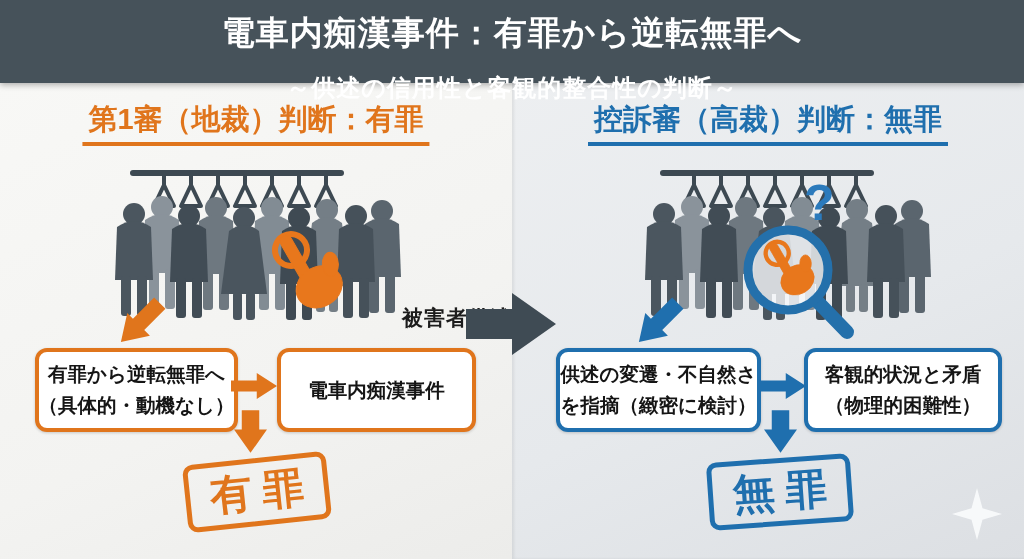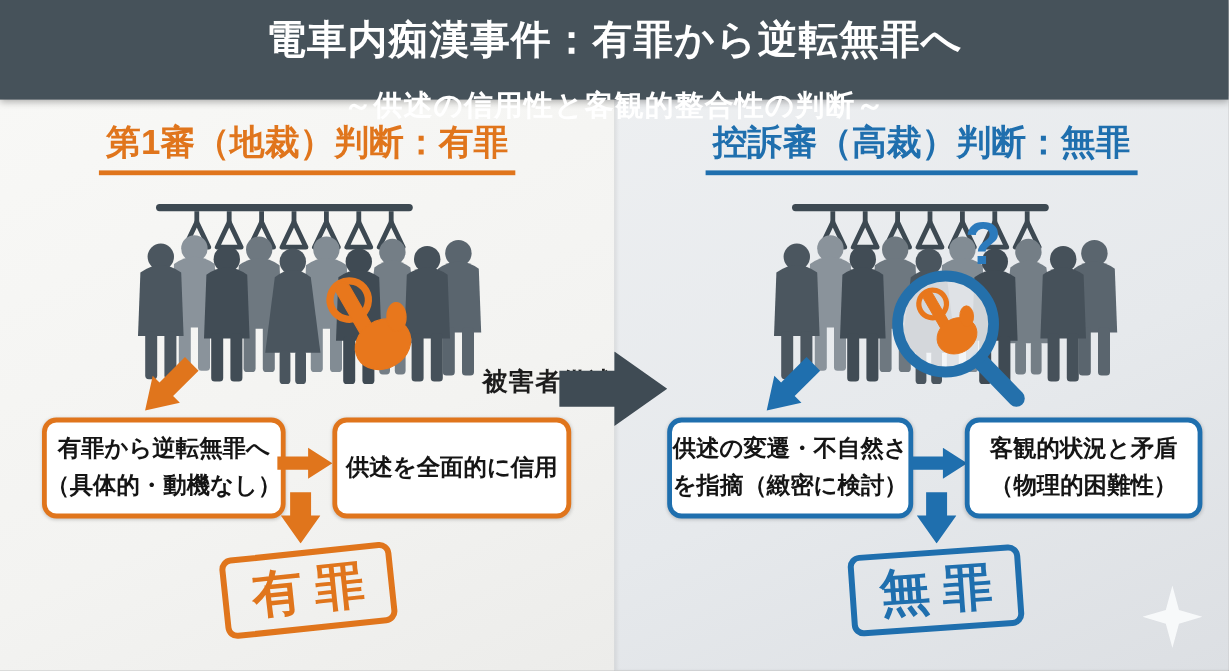--- a/index.html
+++ b/index.html
@@ -179,21 +179,21 @@
     <div class="card orange b1">
       <span>有罪から逆転無罪へ</span>
       <span>（具体的・動機なし）</span>
     </div>
 
     <svg class="hArrow" viewBox="0 0 50 28">
       <polygon class="o-fill" points="0,8 28,8 28,0 50,14 28,28 28,20 0,20"></polygon>
     </svg>
 
     <div class="card orange b2">
-      <span>供述を全面的に信用</span>
+      <span>電車内痴漢事件</span>
     </div>
 
     <svg class="vArrow" viewBox="0 0 34 44">
       <polygon class="o-fill" points="8,0 26,0 26,20 34,20 17,44 0,20 8,20"></polygon>
     </svg>
 
     <div class="stamp orange">有罪</div>
   </section>
 
   <section class="panel right">

